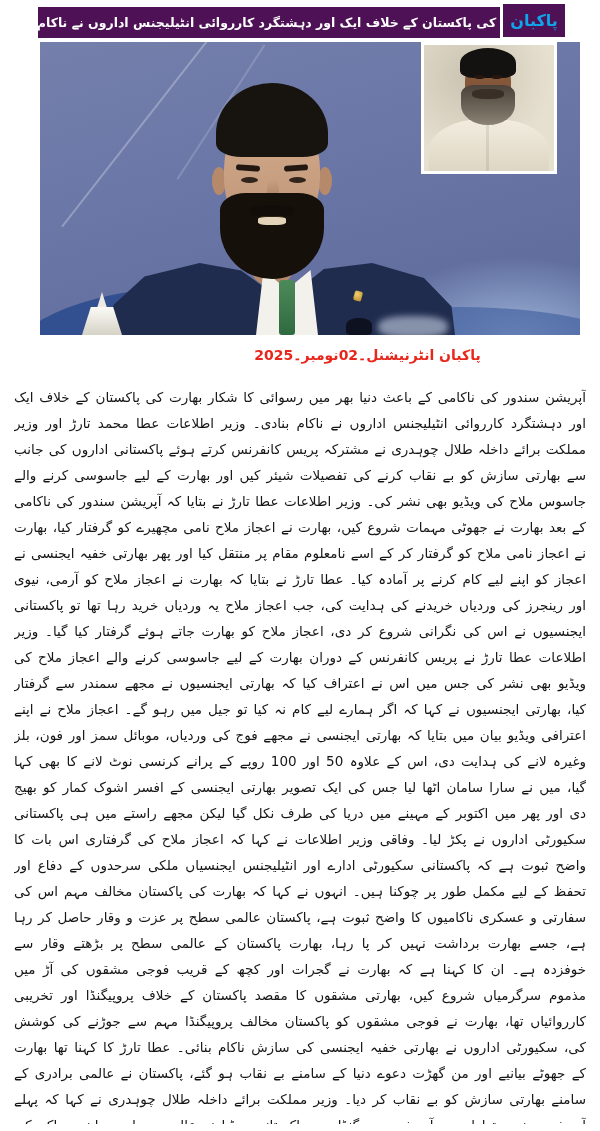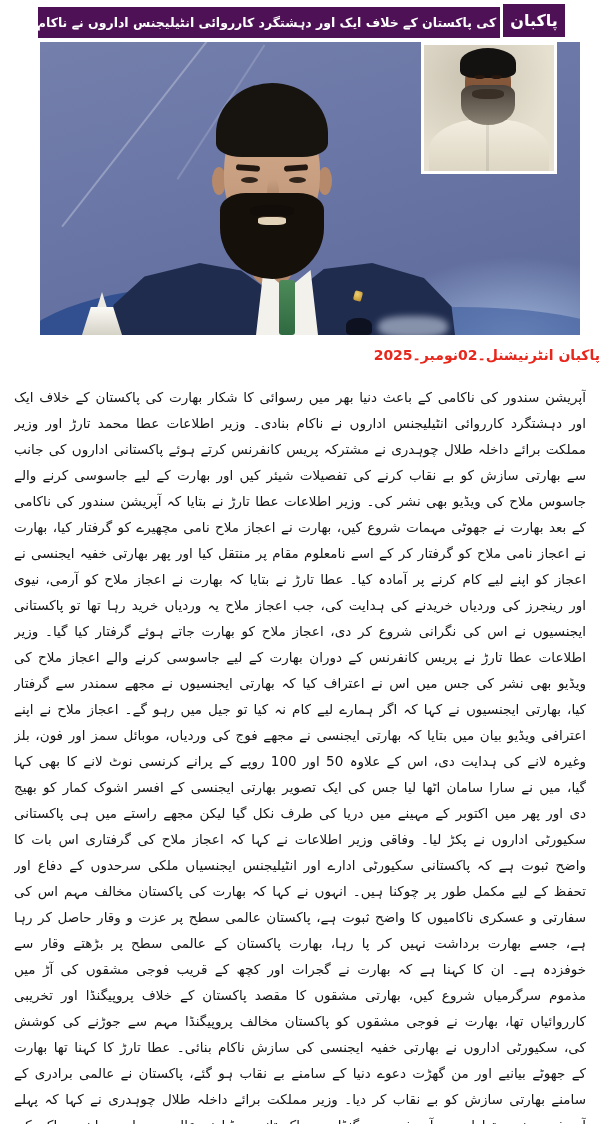--- a/index.html
+++ b/index.html
@@ -18,21 +18,21 @@
   }
   
   .headline-bar{
     position:absolute;left:38px;top:7px;width:462px;height:31px;
     background:var(--purple);color:#fff;direction:rtl;
     display:flex;align-items:center;justify-content:center;
     font-weight:bold;font-size:12.5px;white-space:nowrap;overflow:hidden;
   }
   .logo-box{
     position:absolute;left:503px;top:4px;width:62px;height:33px;
-    background:var(--purple);color:#ffffff;
+    background:var(--purple);color:#0ea5e9;
     display:flex;align-items:center;justify-content:center;
     font-weight:bold;font-size:16px;
   }
   
   .photo{
     position:absolute;left:40px;top:42px;width:540px;height:293px;overflow:hidden;
     background:linear-gradient(165deg,#747fab 0%,#6b77a7 40%,#626f9f 75%,#5c6c9d 100%);
   }
   .photo .light-patch{
     position:absolute;left:0;top:0;right:0;bottom:0;z-index:1;
@@ -110,21 +110,21 @@
   .i-beard{left:37px;top:40px;width:54px;height:40px;z-index:4;border-radius:25% 25% 55% 55%;
     background:linear-gradient(180deg,#4a423a,#6f675b 60%,#8b8374);}
   .i-mustache{left:48px;top:44px;width:32px;height:10px;background:#3a2f26;border-radius:40%;z-index:5;}
   .i-neck{left:52px;top:62px;width:24px;height:18px;background:#7c4f34;z-index:1;}
   .i-shirt{left:5px;top:74px;width:120px;height:52px;z-index:3;
     background:linear-gradient(180deg,#f2eddf,#ddd6c4);border-radius:45% 45% 0 0 / 60% 60% 0 0;}
   .i-placket{left:62px;top:80px;width:3px;height:46px;background:rgba(0,0,0,.08);z-index:4;}
   
   .dateline{
     position:absolute;top:347px;left:0;width:600px;box-sizing:border-box;padding-left:135px;
-    color:var(--red);font-weight:bold;font-size:14px;direction:rtl;
+    text-align:center;color:var(--red);font-weight:bold;font-size:14px;direction:rtl;
   }
   .article{
     position:absolute;left:14px;top:384px;width:572px;height:740px;overflow:hidden;
     direction:rtl;text-align:justify;text-align-last:center;
     font-size:13.5px;line-height:26px;color:#161616;word-spacing:1px;
   }
 </style>
 </head>
 <body>
 

